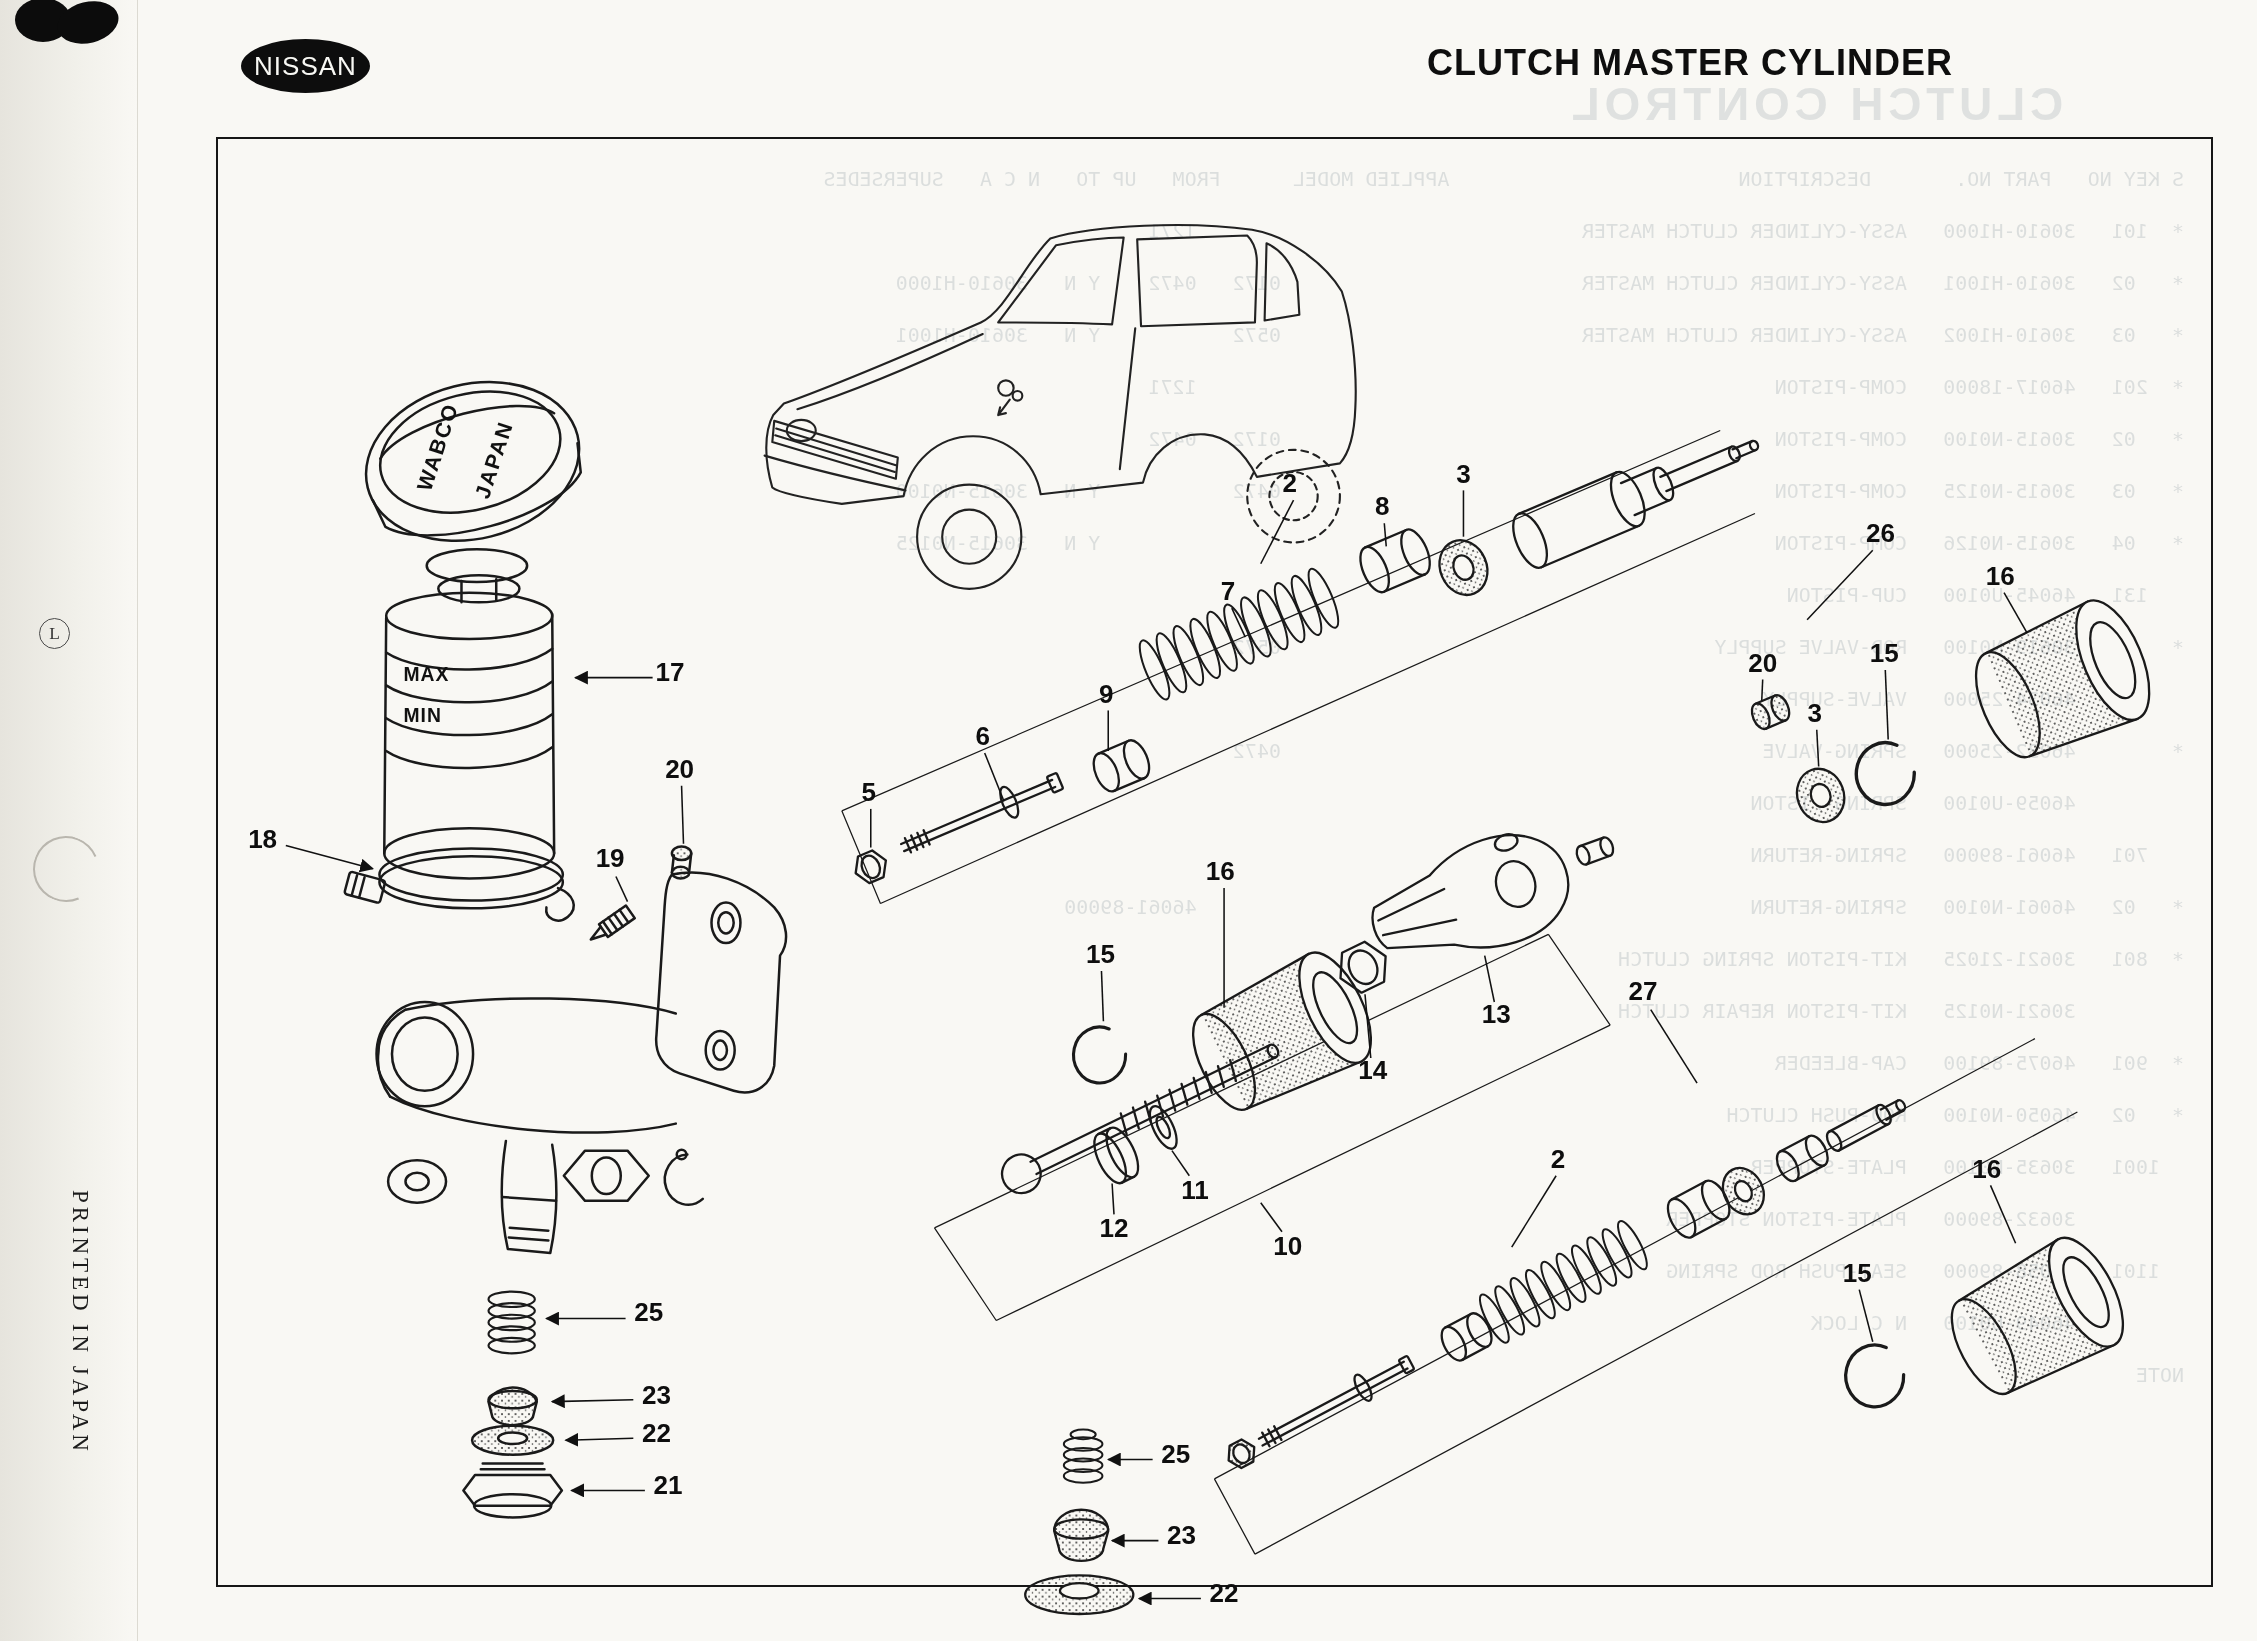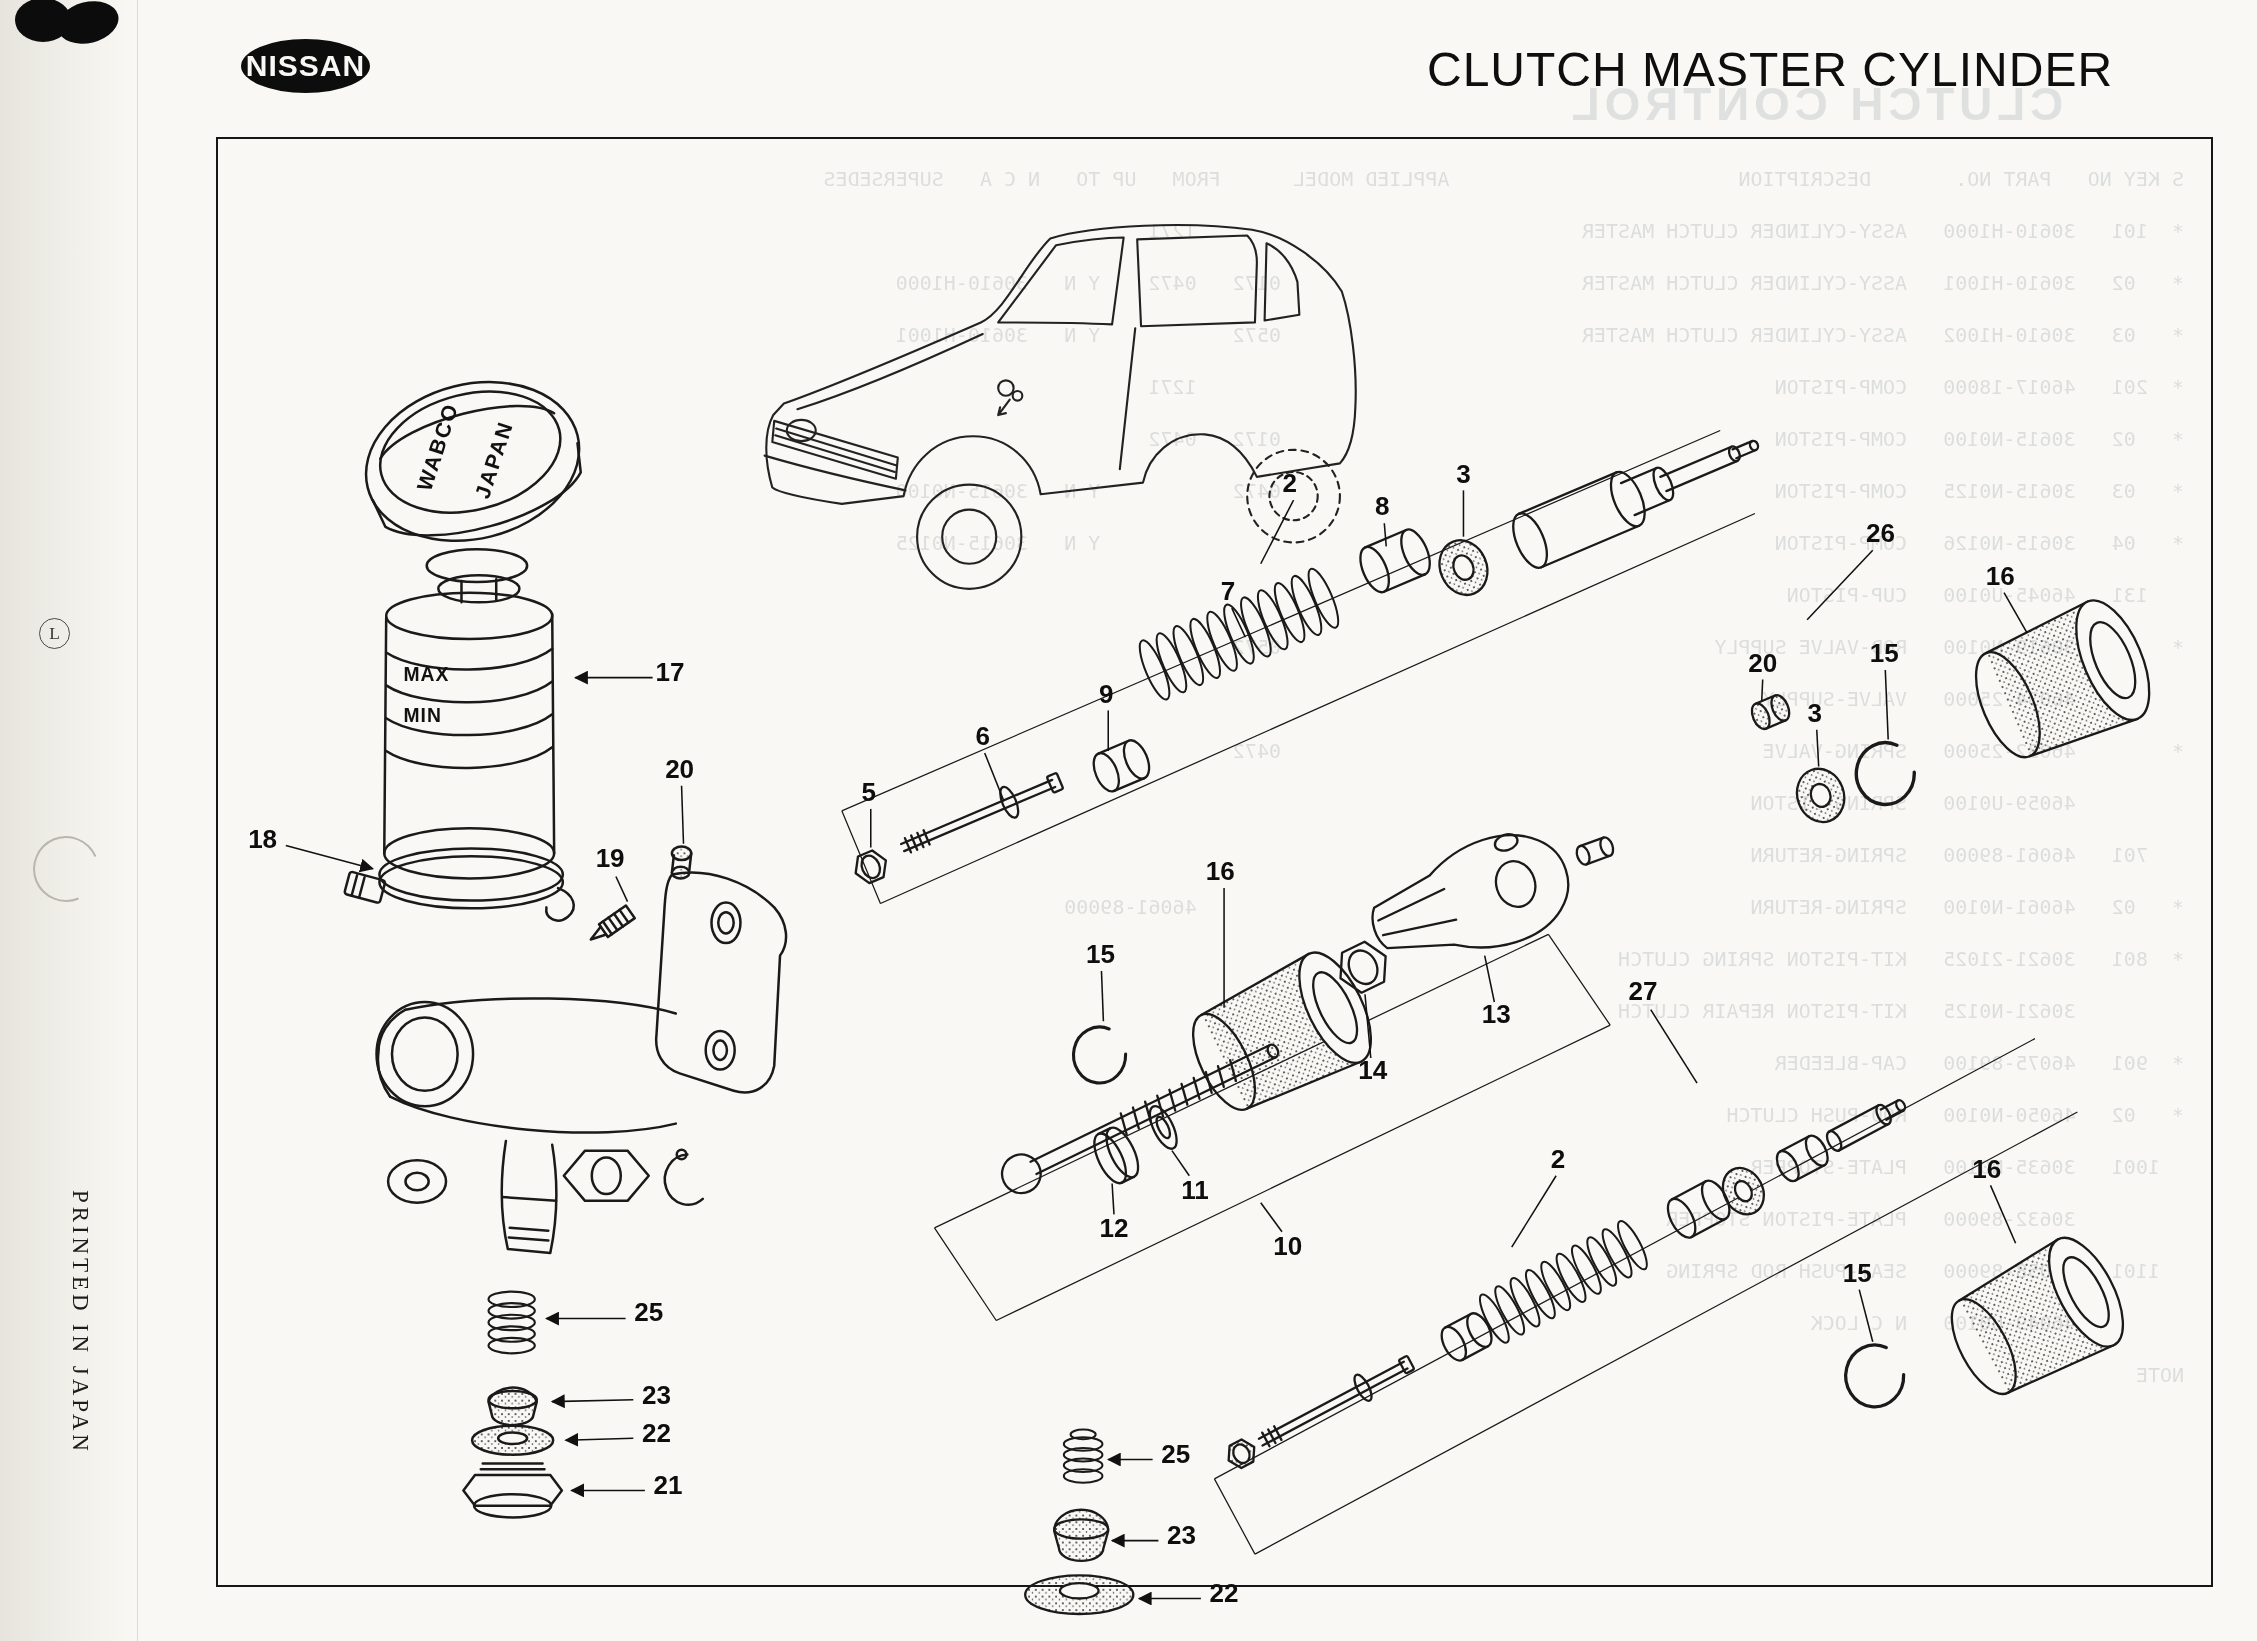--- a/index.html
+++ b/index.html
@@ -13,22 +13,22 @@
   .corner-mark::after{content:"";position:absolute;left:42px;top:0;width:62px;height:41px;background:#0c0c0c;border-radius:50%;transform:rotate(-14deg);}
   .punch-hole{position:absolute;left:33px;top:836px;width:62px;height:62px;border:2.9px solid #b9b6ae;
         border-radius:50%;border-right-color:transparent;transform:rotate(22deg);}
   .margin-letter{position:absolute;left:39px;top:618px;width:29px;height:29px;border:1.9px solid #4a4a4a;border-radius:50%;
         display:flex;align-items:center;justify-content:center;font-size:17.4px;font-family:"Liberation Serif",serif;color:#333;}
   .printed{position:absolute;left:93px;top:1190px;transform:rotate(90deg);transform-origin:0 0;
         font-family:"Liberation Serif",serif;font-size:23px;letter-spacing:3.9px;color:#1c1c1c;white-space:nowrap;}
   
   .logo{position:absolute;left:241px;top:39px;width:129px;height:54px;background:#0d0d0d;border-radius:50%;
         display:flex;align-items:center;justify-content:center;}
-  .logo span{color:#f8f8f4;font-weight:bold;font-size:30px;letter-spacing:1px;}
-  .title{position:absolute;left:1427px;top:42px;margin:0;font-size:48px;font-weight:normal;letter-spacing:1px;color:#0e0e0e;white-space:nowrap;}
+  .logo span{color:#f8f8f4;font-weight:normal;font-size:26px;letter-spacing:1px;}
+  .title{position:absolute;left:1427px;top:42px;margin:0;font-size:36px;font-weight:bold;letter-spacing:1px;color:#0e0e0e;white-space:nowrap;}
   .ghost-title{position:absolute;left:1448px;top:77px;width:734px;text-align:center;transform:scaleX(-1);
         font-size:46px;font-weight:bold;letter-spacing:4.8px;color:#5d707c;opacity:.16;white-space:nowrap;}
   
   .frame{position:absolute;left:216px;top:137px;width:1993px;height:1446px;border:2.9px solid #161616;}
   .bleed{position:absolute;left:27px;top:13.5px;right:27px;bottom:13.5px;transform:scaleX(-1);
         font-family:"DejaVu Sans Mono",monospace;font-size:20px;line-height:52px;white-space:pre;
         color:#75858f;opacity:.22;overflow:hidden;}
   .art{position:absolute;left:0;top:0;width:2257px;height:1641px;}
   svg text{font-family:"Liberation Sans",sans-serif;}
   .co{font-size:27px;font-weight:bold;fill:#0e0e0e;text-anchor:middle;}

